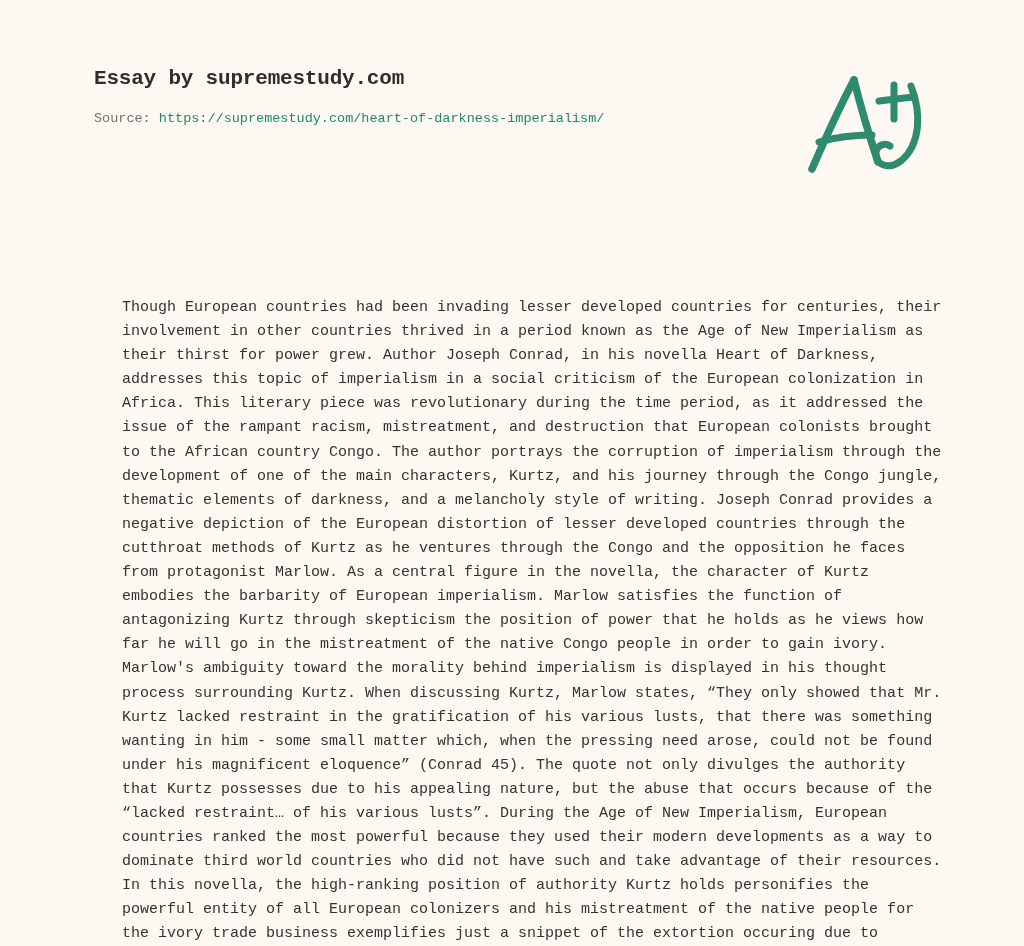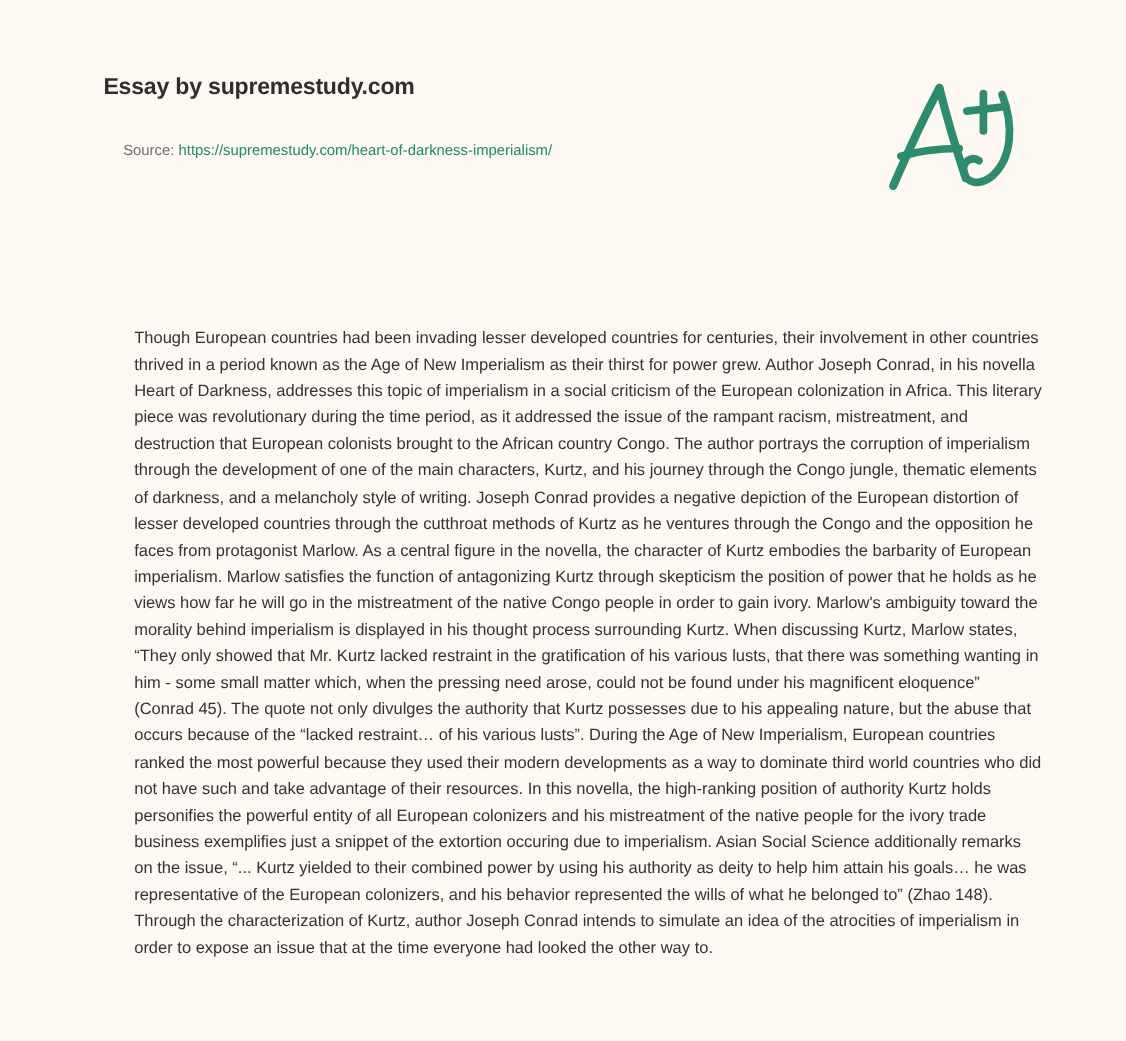--- a/index.html
+++ b/index.html
@@ -13,20 +13,21 @@
     background: #fdf8f1;
     font-family: "Liberation Sans", sans-serif;
     color: #2b2b2b;
     overflow: hidden;
   }
   .page {
     position: relative;
     width: 1024px;
     height: 946px;
     box-sizing: border-box;
+    font-family: Liberation Mono, monospace;
   }
 
   
   .header {
     position: absolute;
     left: 94px;
     top: 66px;
     right: 94px;
     height: 120px;
   }
@@ -38,21 +39,21 @@
   .essay-by {
     font-size: 21px;
     font-weight: bold;
     color: #2e2e2e;
     letter-spacing: -0.2px;
     line-height: 26px;
     margin: 0;
     white-space: nowrap;
   }
   .source-line {
-    margin: 18px;
+    margin: 0;
     padding-top: 18px;
     font-size: 13.5px;
     line-height: 18px;
     color: #6f6f6f;
     white-space: nowrap;
   }
   .source-label {
     color: #6f6f6f;
   }
   .source-url {

